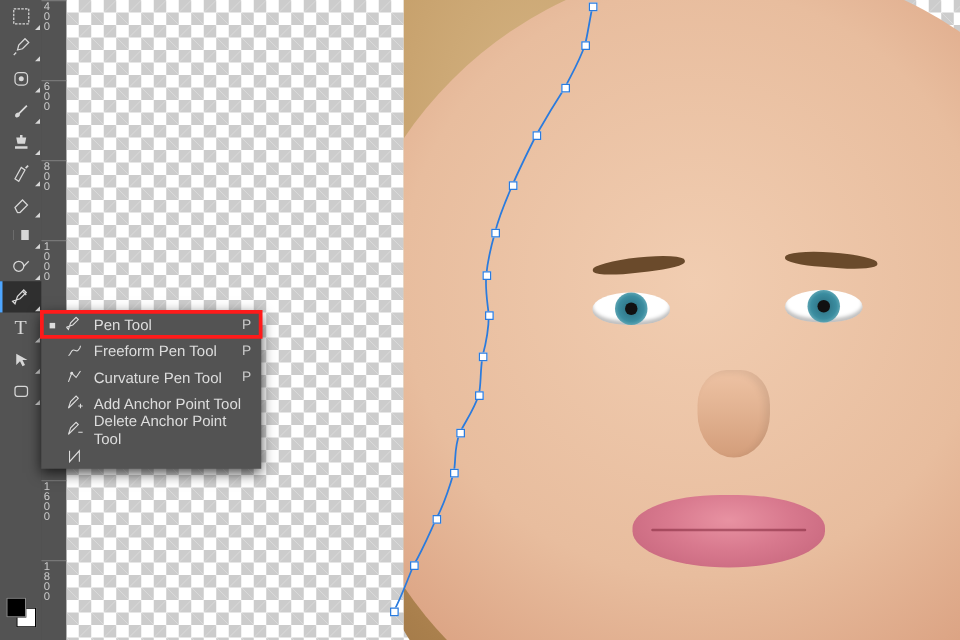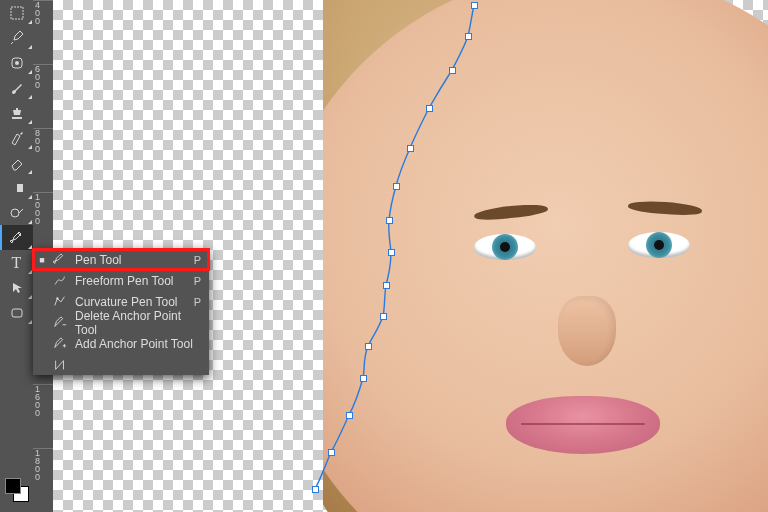--- a/index.html
+++ b/index.html
@@ -268,39 +268,39 @@
         </svg>
       </span>
       <span class="lbl">Curvature Pen Tool</span>
       <span class="sc">P</span>
     </div>
     <div class="fly-row">
       <span class="bullet"></span>
       <span class="ic">
         <svg viewBox="0 0 16 16">
           <path d="M2 12l2-6 5-5 2 2-5 5z" fill="none" stroke="currentColor"></path>
+          <path d="M11 10h4M13 8v4" stroke="currentColor"></path>
+        </svg>
+      </span>
+      <span class="lbl">Add Anchor Point Tool</span>
+      <span class="sc"></span>
+    </div>
+    <div class="fly-row">
+      <span class="bullet"></span>
+      <span class="ic">
+        <svg viewBox="0 0 16 16">
+          <path d="M2 12l2-6 5-5 2 2-5 5z" fill="none" stroke="currentColor"></path>
           <path d="M11 10h4" stroke="currentColor"></path>
         </svg>
       </span>
       <span class="lbl">Delete Anchor Point Tool</span>
       <span class="sc"></span>
     </div>
     <div class="fly-row">
       <span class="bullet"></span>
       <span class="ic">
         <svg viewBox="0 0 16 16">
-          <path d="M2 12l2-6 5-5 2 2-5 5z" fill="none" stroke="currentColor"></path>
-          <path d="M11 10h4M13 8v4" stroke="currentColor"></path>
-        </svg>
-      </span>
-      <span class="lbl">Add Anchor Point Tool</span>
+          <path d="M3 3v10l9-10v10" fill="none" stroke="currentColor"></path>
+        </svg>
+      </span>
       <span class="sc"></span>
     </div>
-    <div class="fly-row">
-      <span class="bullet"></span>
-      <span class="ic">
-        <svg viewBox="0 0 16 16">
-          <path d="M3 3v10l9-10v10" fill="none" stroke="currentColor"></path>
-        </svg>
-      </span>
-      <span class="sc"></span>
-    </div>
   </div>
 
 </body></html>

